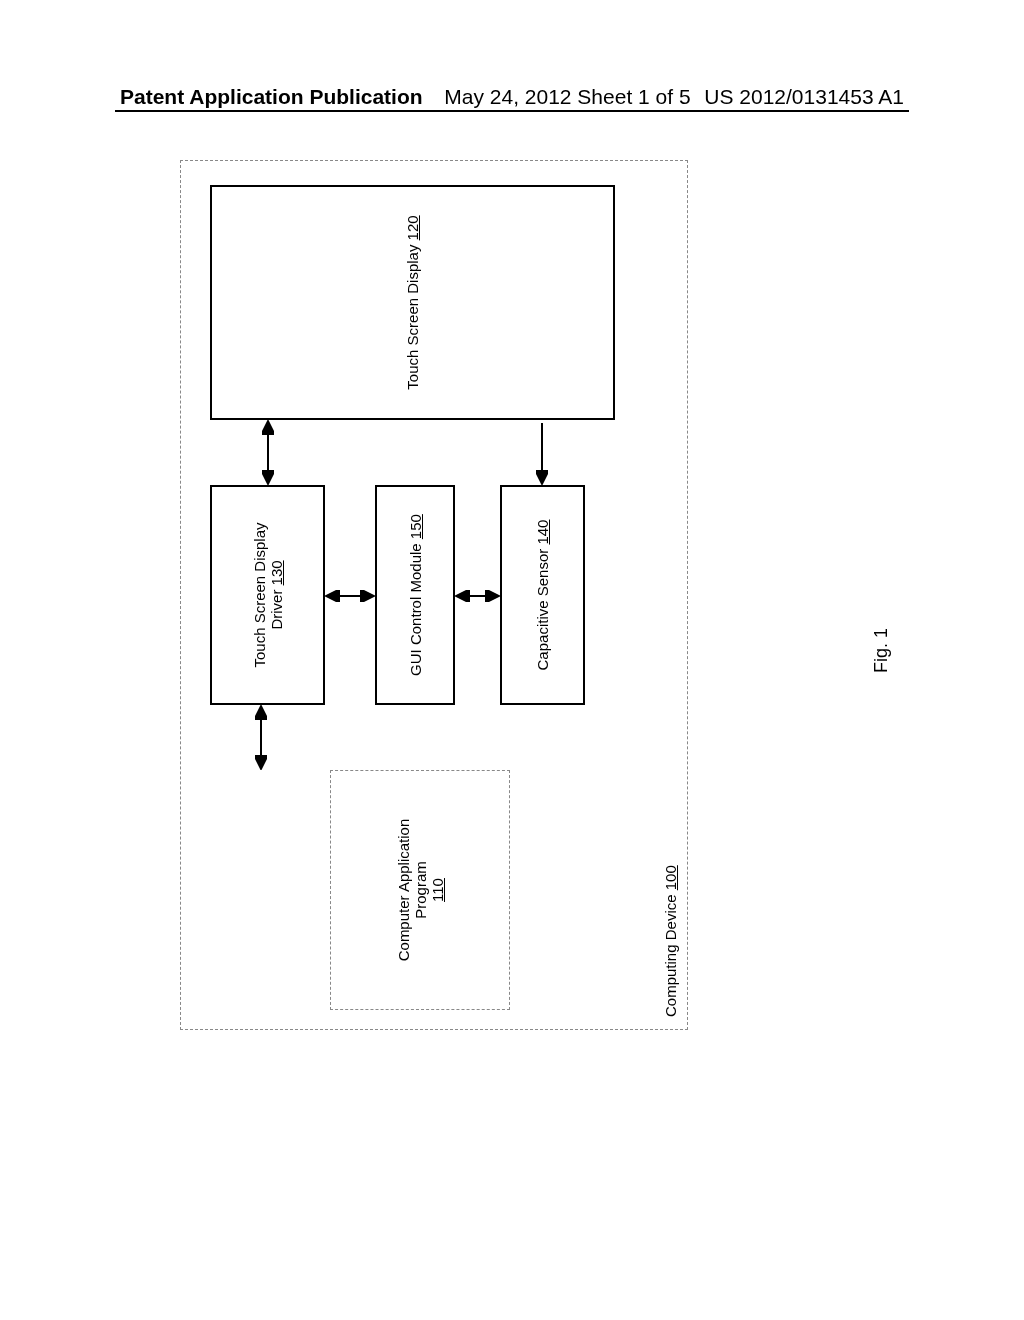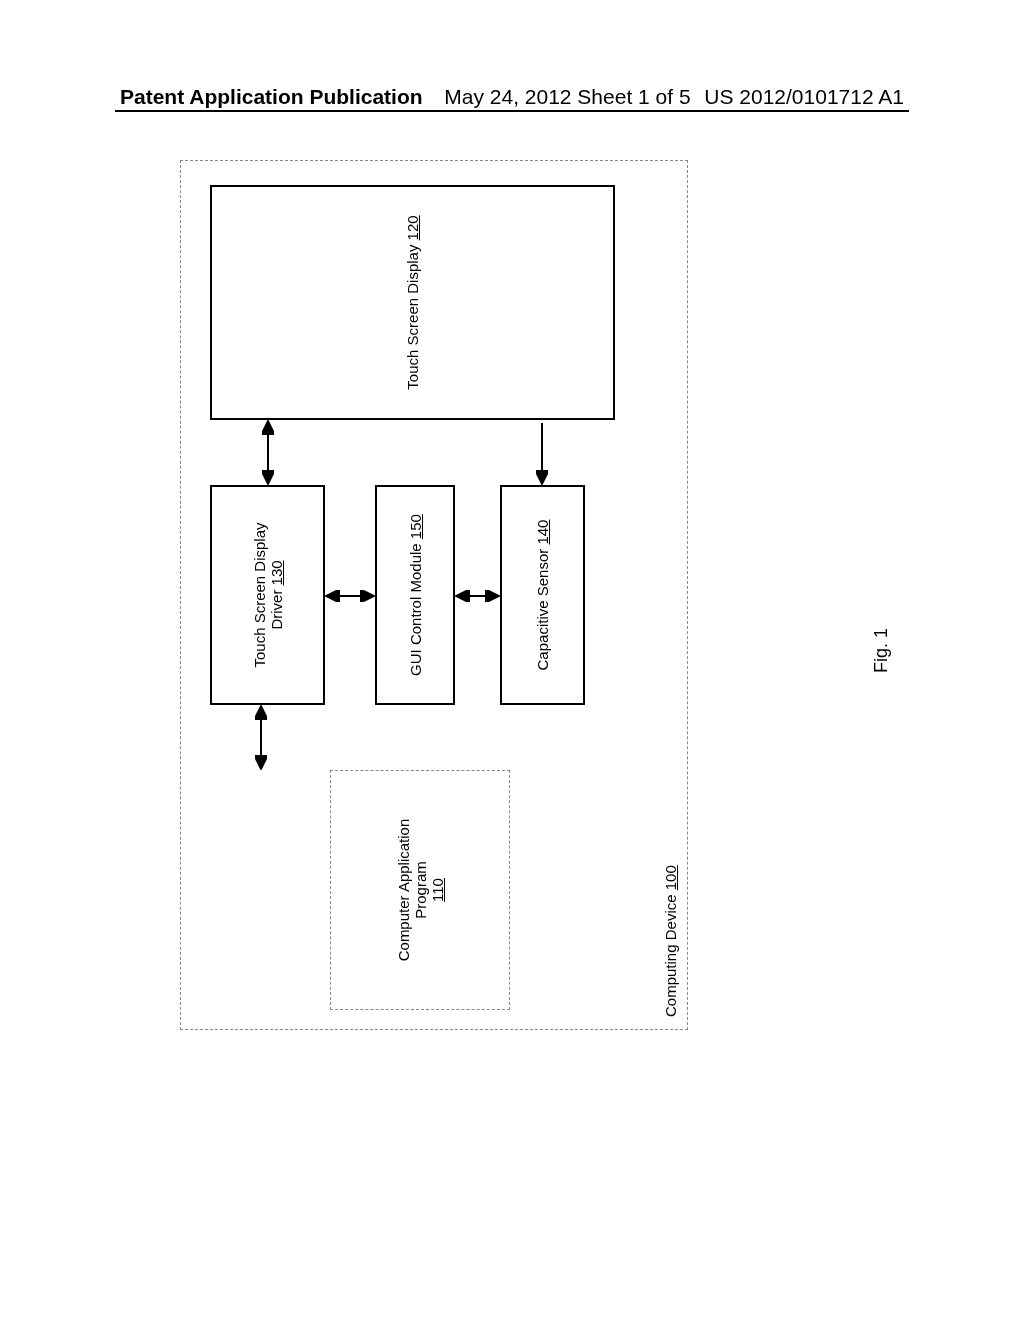--- a/index.html
+++ b/index.html
@@ -165,21 +165,21 @@
       position: absolute;
     }
     
   </style>
 </head>
 <body>
 
 <div class="header">
   <span class="header-left">Patent Application Publication</span>
   <span class="header-center">May 24, 2012  Sheet 1 of 5</span>
-  <span class="header-right">US 2012/0101712 A1</span>
+  <span class="header-right">US 2012/0131453 A1</span>
 </div>
 <div class="header-line"></div>
 
 <div class="figure-label">Fig. 1</div>
 
 <div class="diagram-area">
   <div class="diagram-inner">
 
     <div class="outer-box">
       <div class="device-label">

